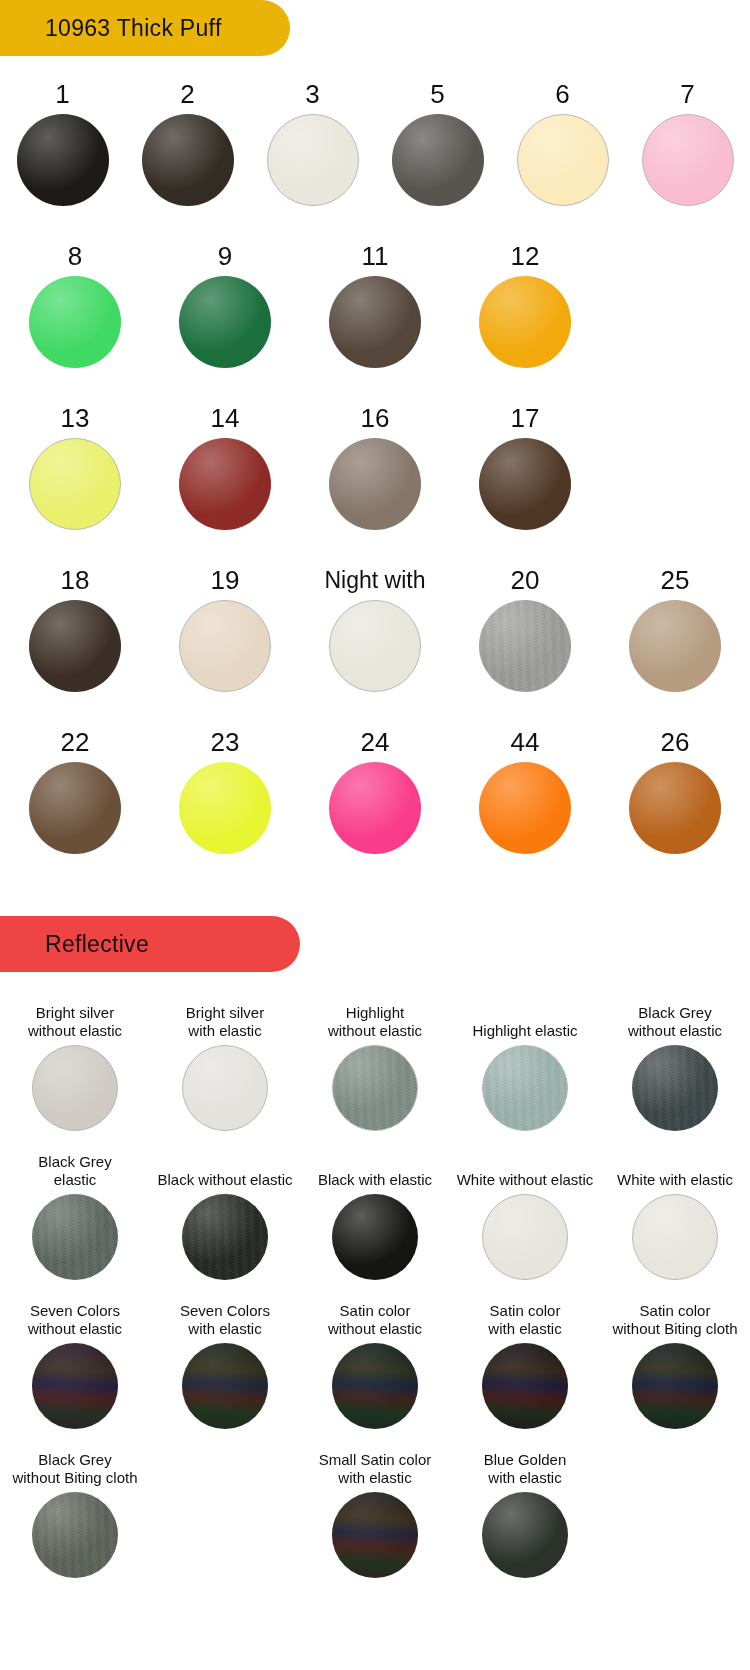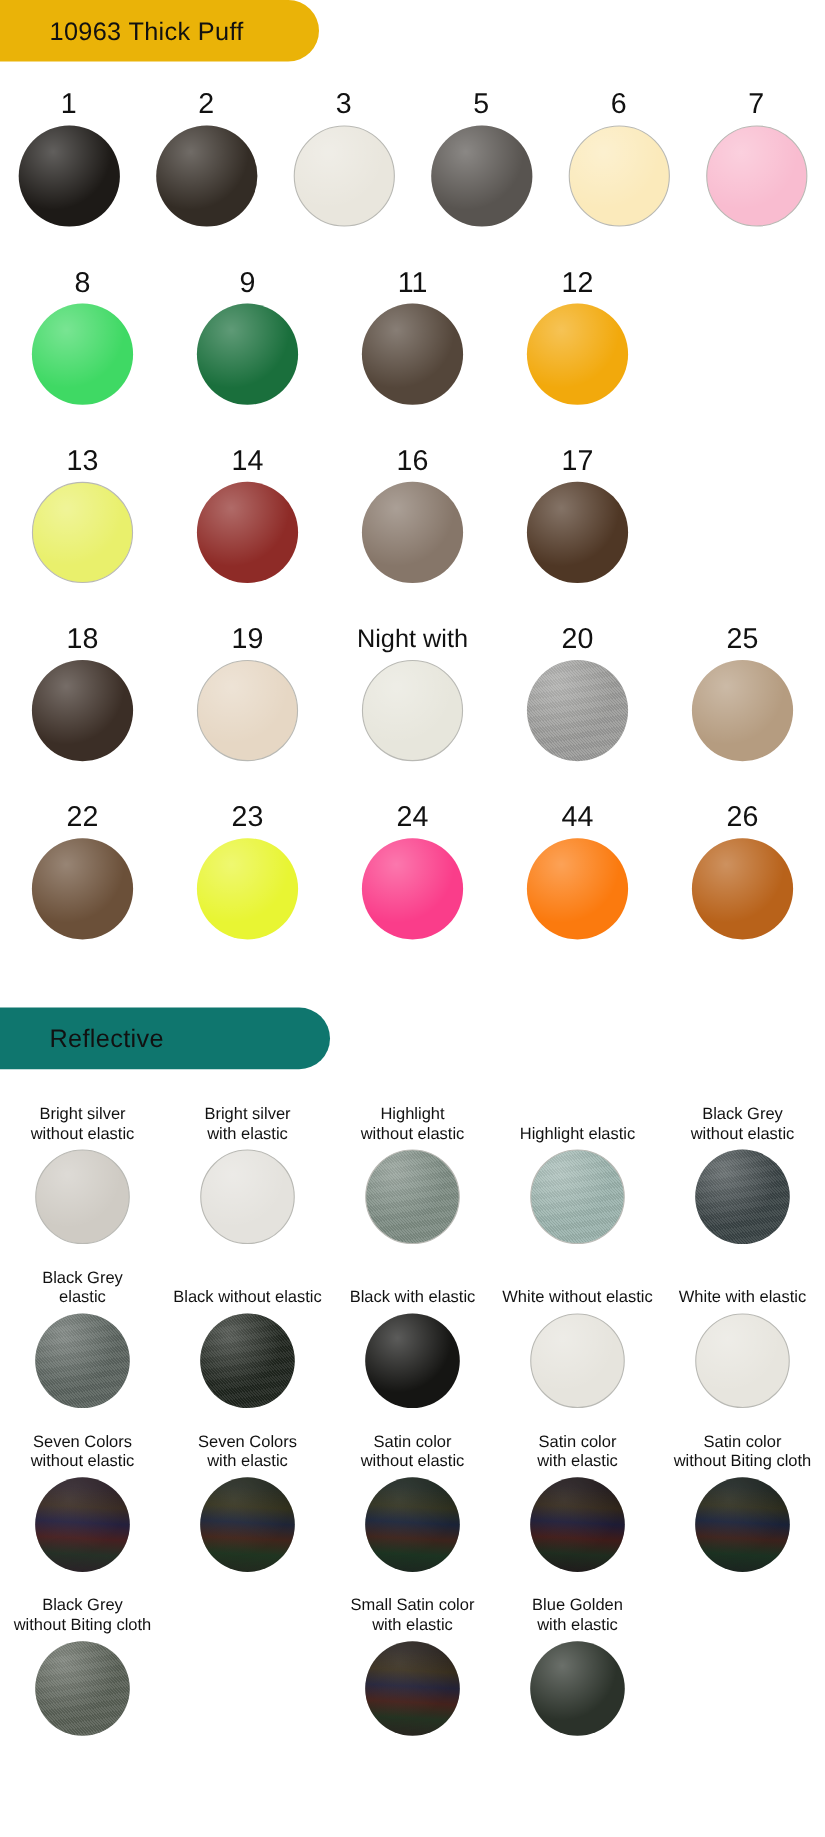--- a/index.html
+++ b/index.html
@@ -252,21 +252,21 @@
         <div class="num-label">44</div>
         <div class="swatch puff sheen" style="background: rgb(251, 122, 14);"></div>
       </div>
       <div class="cell">
         <div class="num-label">26</div>
         <div class="swatch puff sheen" style="background: rgb(184, 98, 26);"></div>
       </div>
     </div>
     <div class="sp-34"></div>
     <div class="sp-28"></div>
-    <div class="section-header" id="header-reflective" style="background: #0f766e;">
+    <div class="section-header" id="header-reflective" style="background: #ef4444;">
       <div class="section-title">Reflective</div>
     </div>
     <div class="sp-28"></div>
     <div class="grid-row cols-5">
       <div class="cell">
         <div class="refl-label">Bright silver
 without elastic</div>
         <div class="swatch refl outline sheen" style="background: rgb(207, 203, 196);"></div>
       </div>
       <div class="cell">

